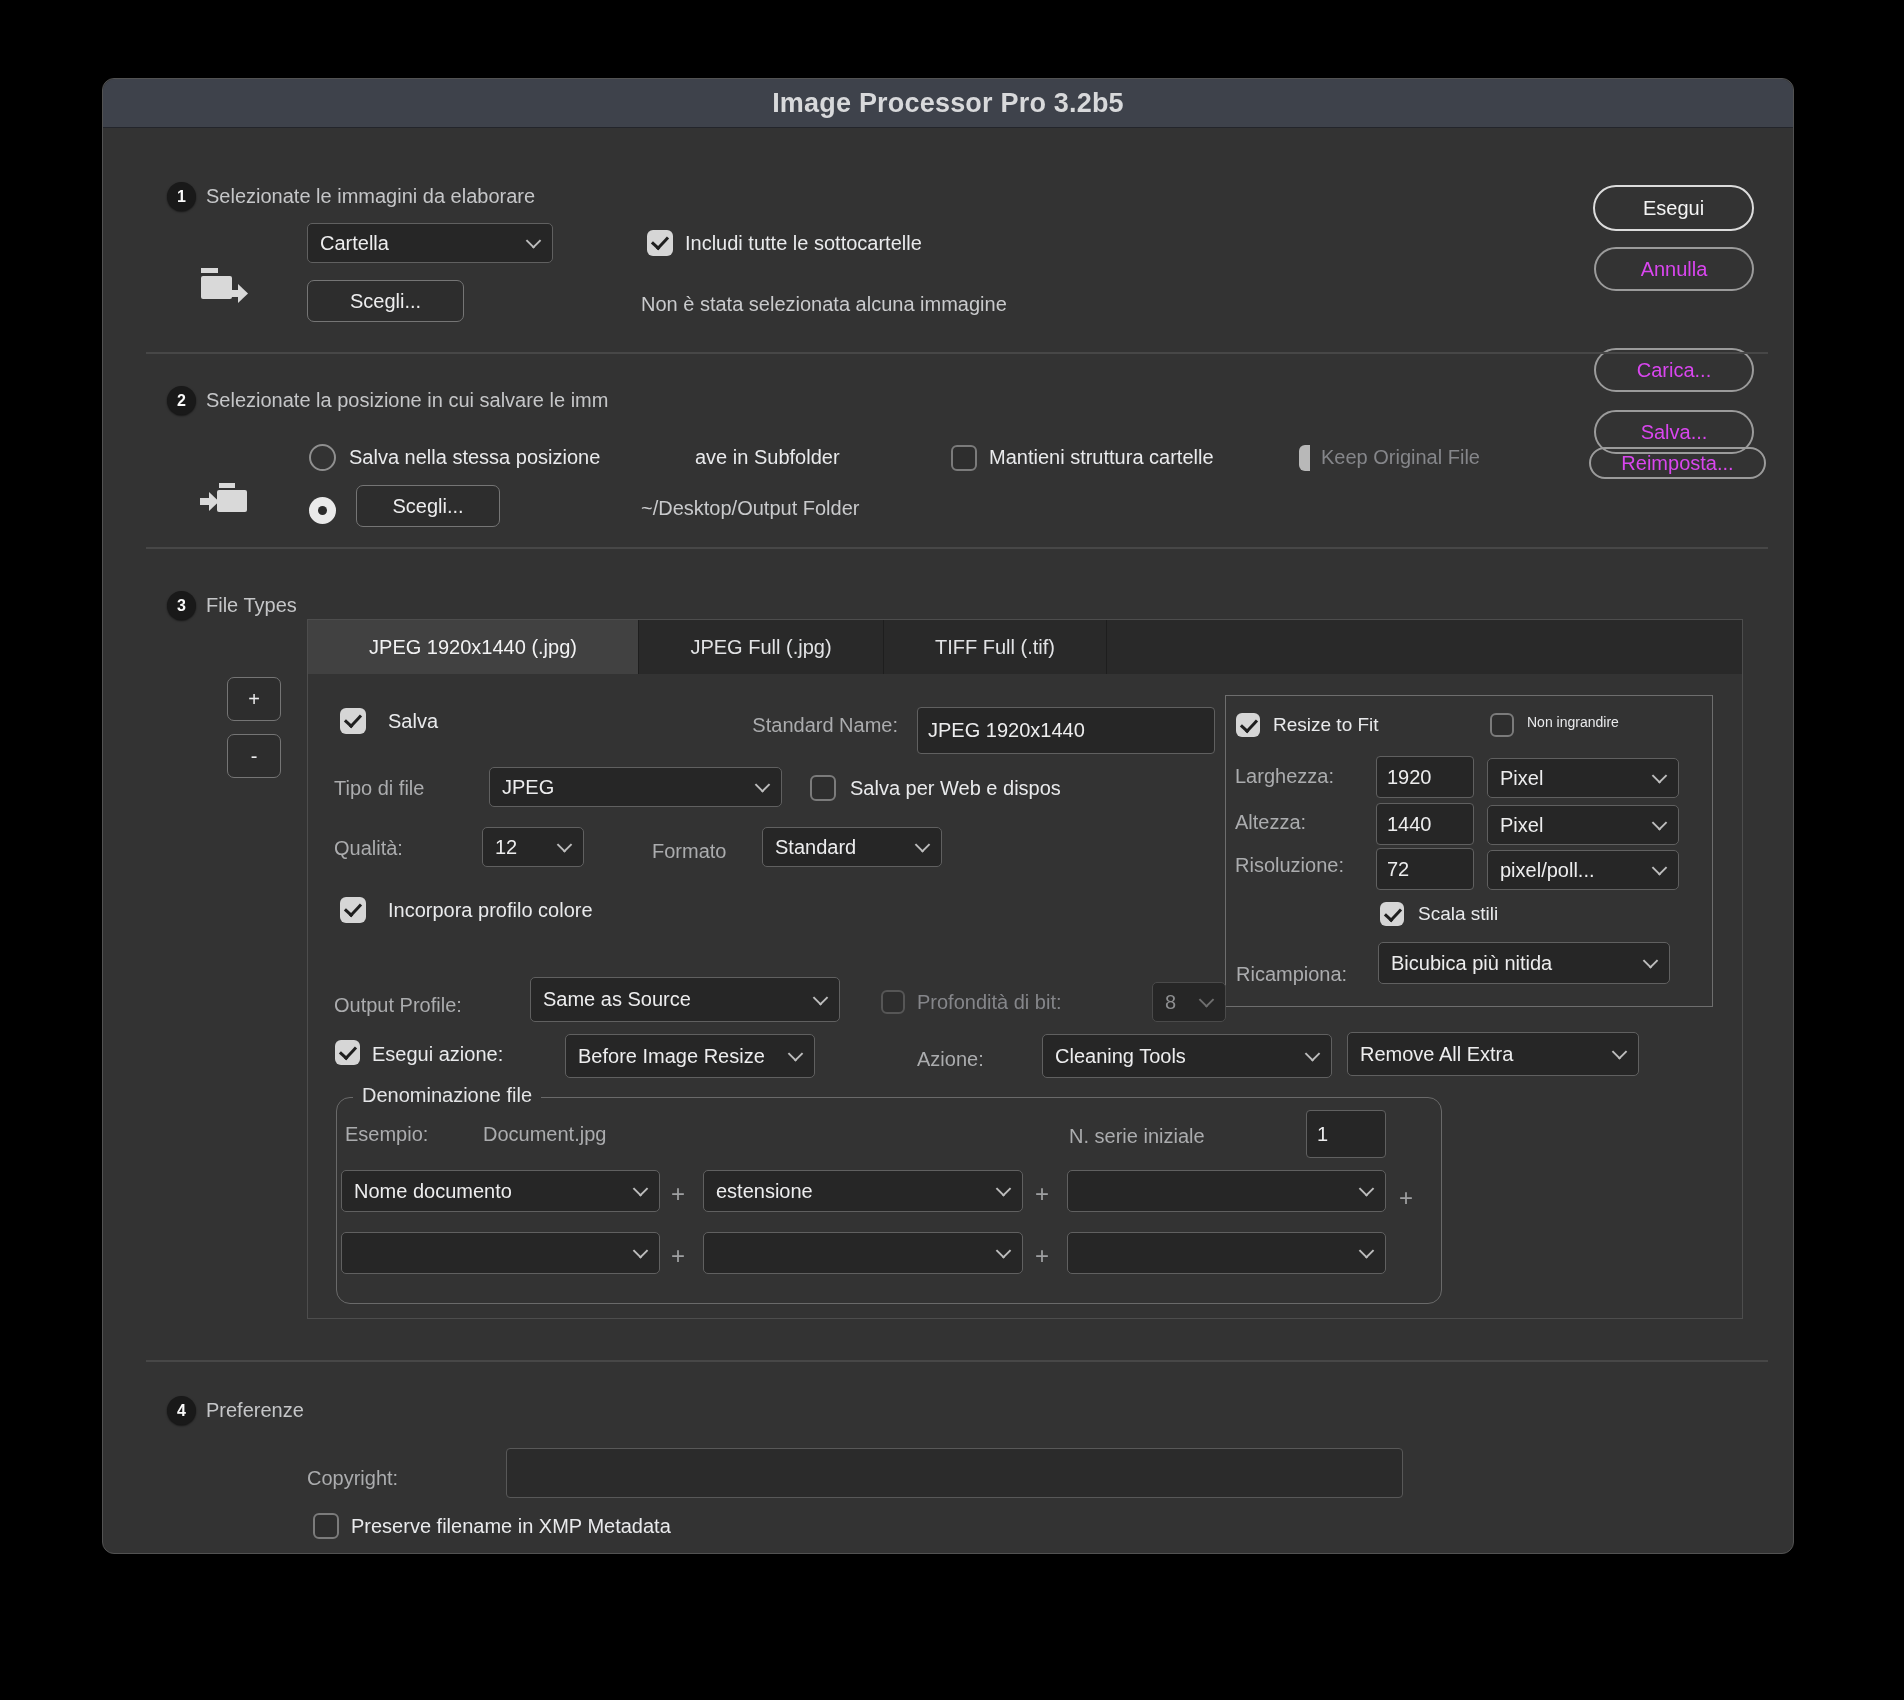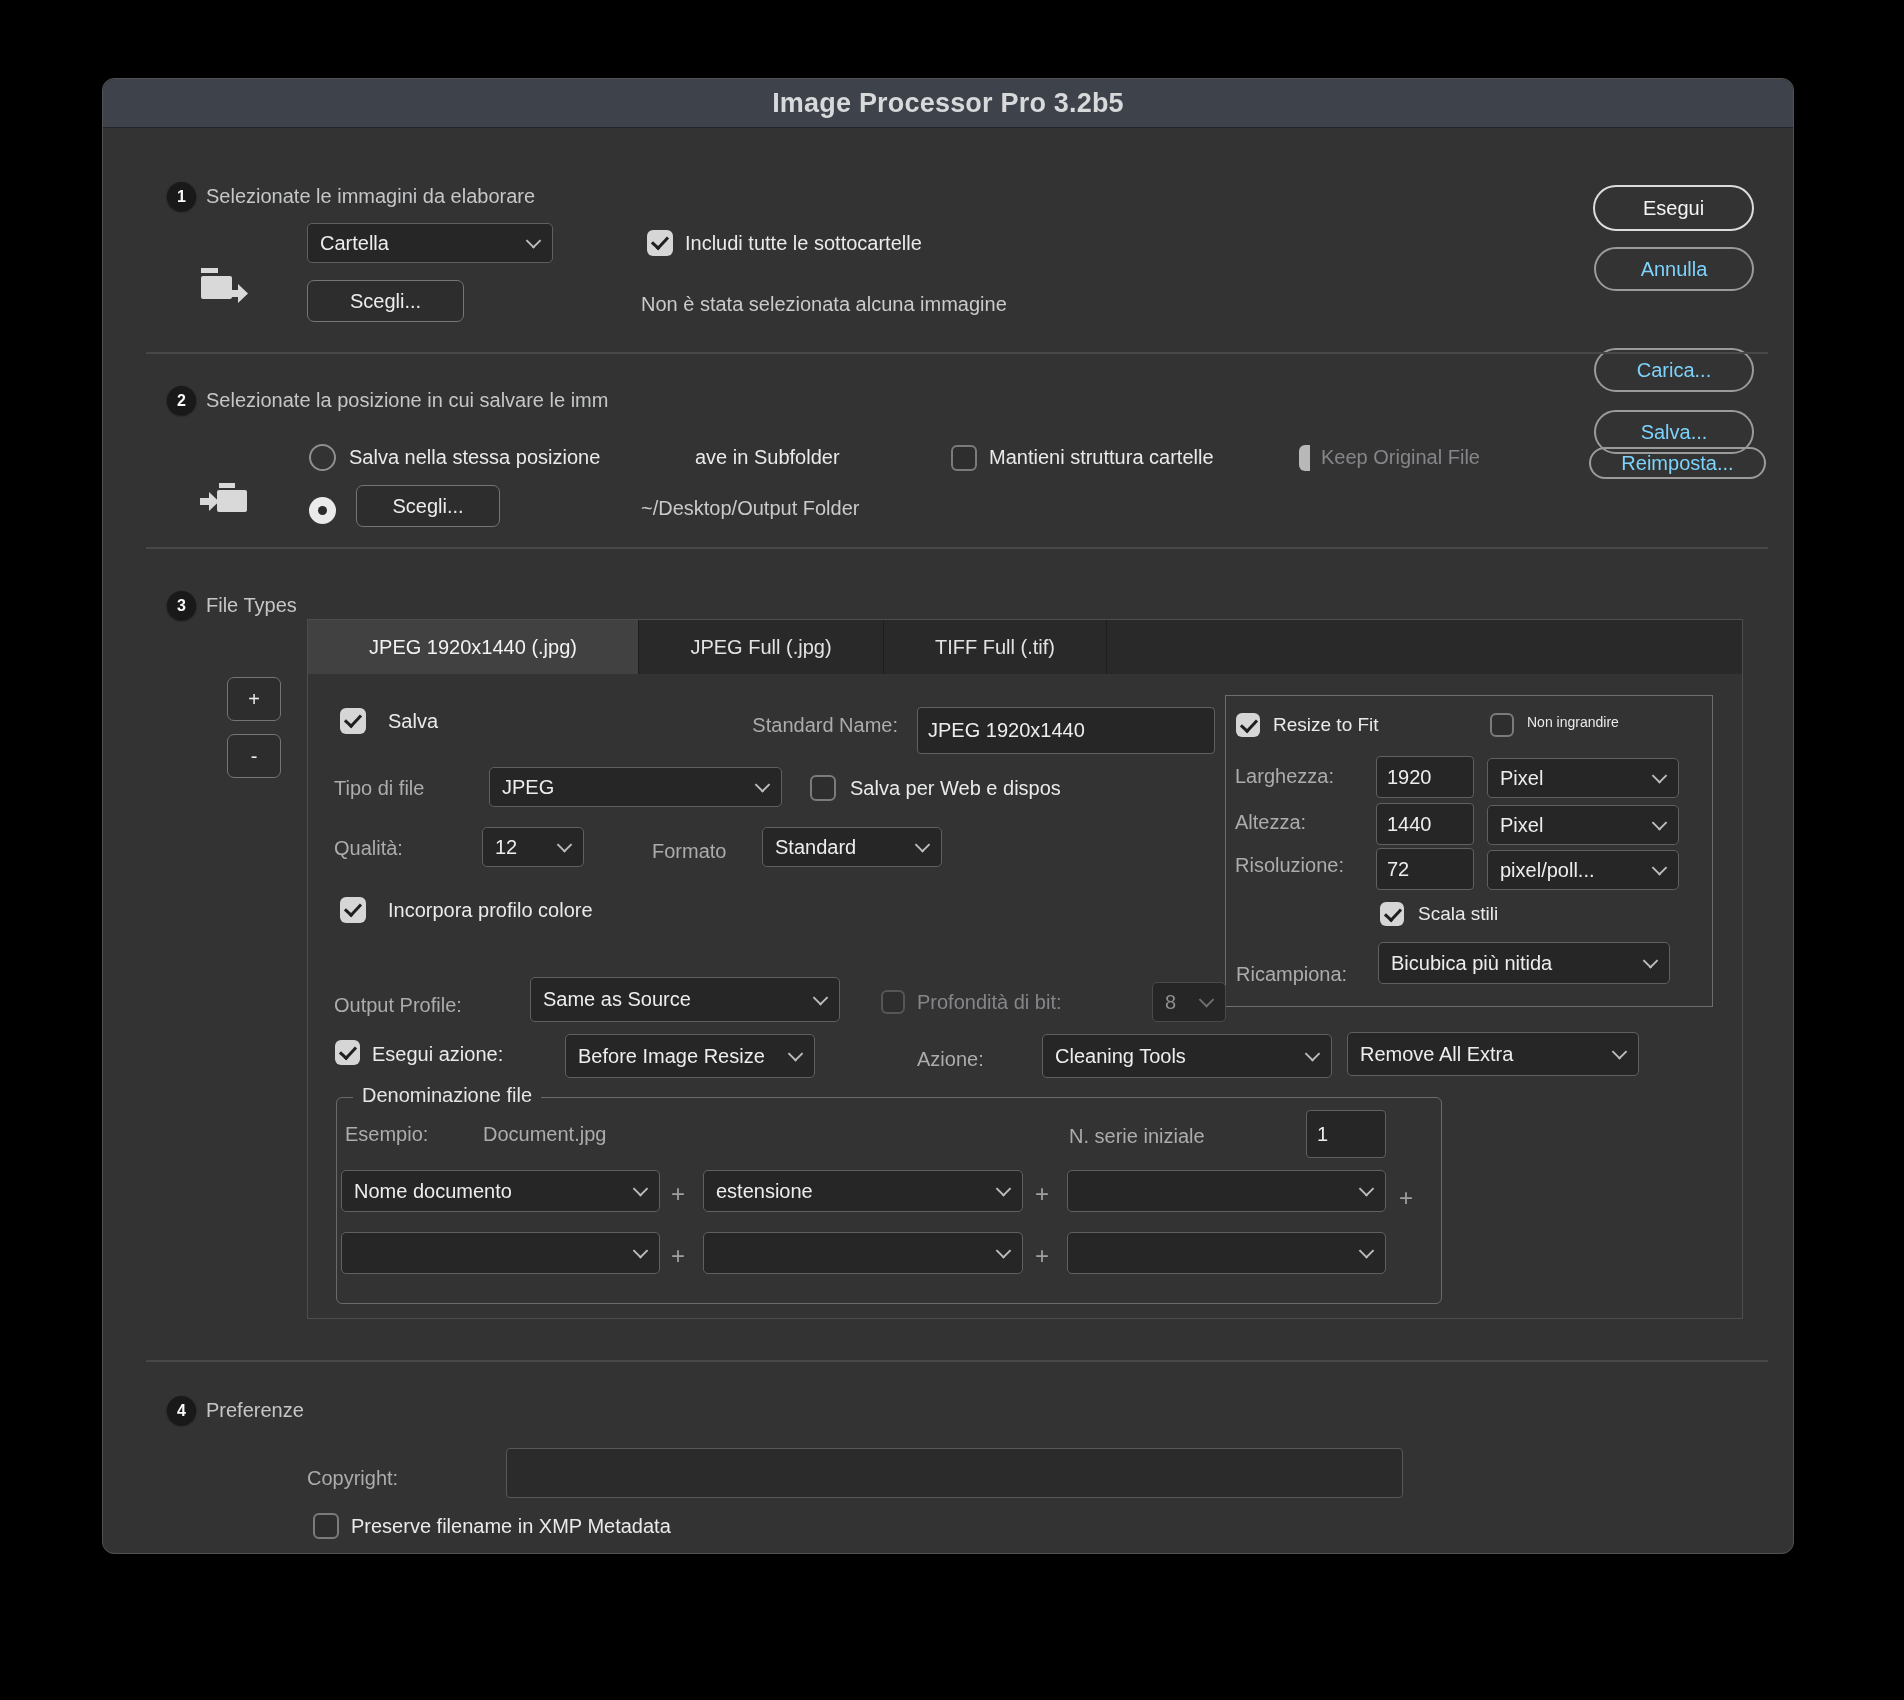--- a/index.html
+++ b/index.html
@@ -27,21 +27,21 @@
           border-right:2px solid #bdbdbd;border-bottom:2px solid #bdbdbd;
           transform:translateY(-70%) rotate(45deg);}
   .select.dsel{border-color:#4a4a4a;color:#8d8e90;}
   .select.dsel::after{border-color:#6f6f6f;}
   .input{background:#262626;border:1px solid #606060;border-radius:4px;color:#ededee;
          font-size:20px;display:flex;align-items:center;padding:0 10px;
          white-space:nowrap;overflow:hidden;box-sizing:border-box;}
   .btn{background:#2d2d2d;border:1px solid #757575;border-radius:7px;color:#ededee;
        font-size:20px;display:flex;align-items:center;justify-content:center;
        box-sizing:border-box;cursor:default;}
-  .pill{background:transparent;border:2px solid #9b9b9b;border-radius:23px;color:#7dd3fc;
+  .pill{background:transparent;border:2px solid #9b9b9b;border-radius:23px;color:#d946ef;
         font-size:20px;display:flex;align-items:center;justify-content:center;box-sizing:border-box;}
   .pill.primary{border-color:#dcdcdc;color:#f4f4f4;}
   .cb{width:26px;height:26px;border-radius:6px;box-sizing:border-box;position:absolute;}
   .cb.on{background:#d6d6d6;}
   .cb.on::after{content:"";position:absolute;left:8px;top:3px;width:7px;height:13px;
         border-right:3px solid #1f1f1f;border-bottom:3px solid #1f1f1f;transform:rotate(43deg);}
   .cb.off{background:#2e2e2e;border:2px solid #7b7b7b;}
   .cb.offdis{background:#2e2e2e;border:2px solid #565656;}
   .radio{width:27px;height:27px;border-radius:50%;box-sizing:border-box;position:absolute;}
   .radio.off{border:2px solid #8f8f8f;background:transparent;}
@@ -49,21 +49,21 @@
   .radio.on::after{content:"";position:absolute;left:9px;top:9px;width:9px;height:9px;
         border-radius:50%;background:#2b2b2b;}
   .divider{position:absolute;height:2px;background:#474747;}
   .tabpanel{position:absolute;border:1px solid #4d4d4d;box-sizing:border-box;}
   .tabstrip{position:absolute;left:0;top:0;width:100%;height:54px;background:#292929;}
   .tab{position:absolute;top:0;height:54px;display:flex;align-items:center;justify-content:center;
        font-size:20px;color:#e2e3e5;border-right:1px solid #1e1e1e;box-sizing:border-box;
        white-space:nowrap;}
   .tab.active{background:#414141;color:#f2f2f3;}
   .rpanel{position:absolute;border:1px solid #6e6e6e;box-sizing:border-box;}
-  .fieldset{position:absolute;border:1px solid #6a6a6a;border-radius:6px;box-sizing:border-box;}
+  .fieldset{position:absolute;border:1px solid #6a6a6a;border-radius:14px;box-sizing:border-box;}
   .legend{position:absolute;background:#333333;padding:0 9px;color:#e3e4e6;font-size:20px;white-space:nowrap;}
   .plus{color:#9fa0a2;font-size:24px;}
   .sliver{position:absolute;width:11px;height:26px;border-radius:6px 0 0 6px;background:#d0d0d0;opacity:.85;}
   svg{display:block;}
 </style>
 </head>
 <body>
 
 <div class="canvas">
   <div class="dlg">

